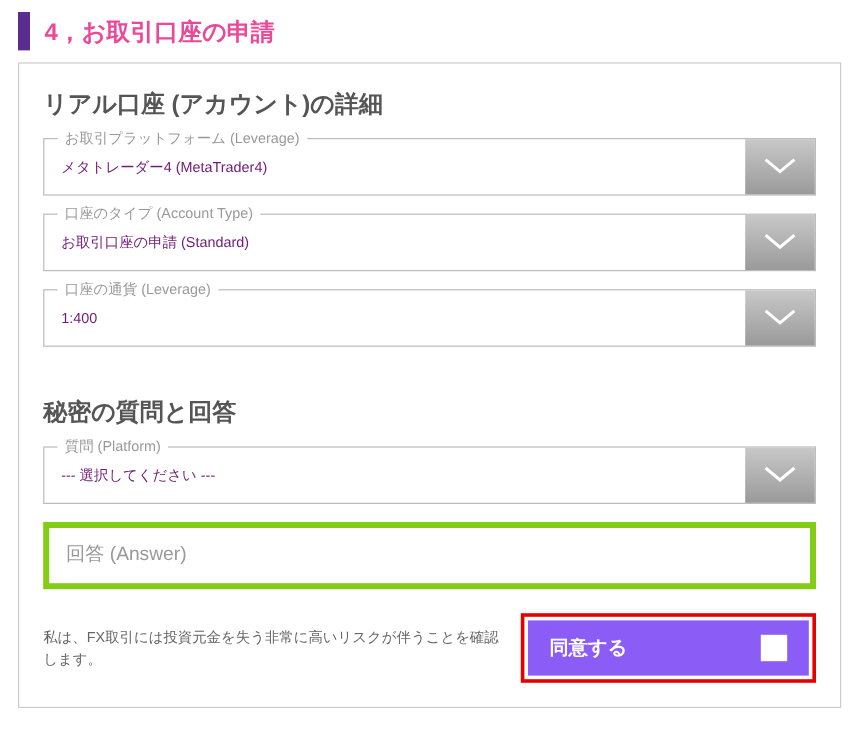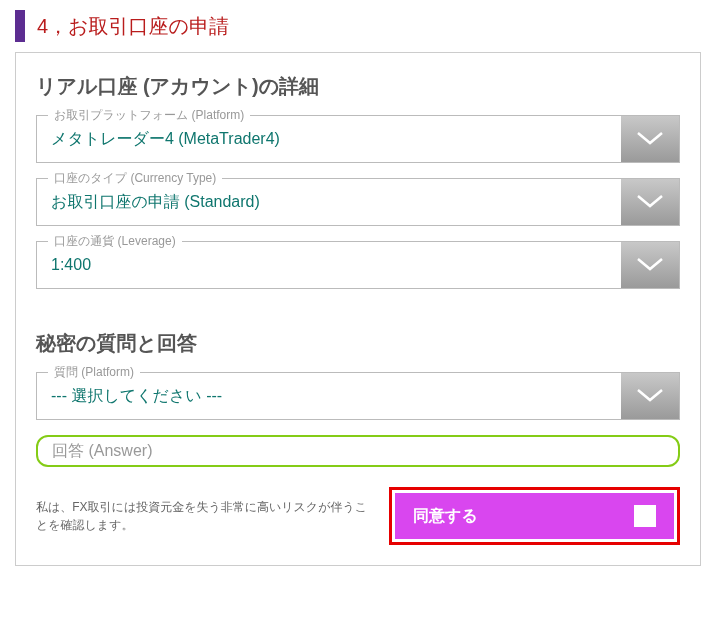--- a/index.html
+++ b/index.html
@@ -1,63 +1,63 @@
 <!DOCTYPE html>
 <html><head>
   <meta charset="utf-8">
   <style>
     * { margin: 0; padding: 0; box-sizing: border-box; }
     body { font-family: "Hiragino Sans", "Meiryo", sans-serif; background: #fff; width: 716px; }
     .section-header { display: flex; align-items: center; padding: 10px 15px; }
     .accent-bar { width: 10px; height: 32px; background: #5c2d91; margin-right: 12px; }
-    .section-title { font-size: 20px; font-weight: normal; color: #b91c1c; }
+    .section-title { font-size: 20px; font-weight: bold; color: #ec4899; }
     .form-container { border: 1px solid #ccc; margin: 0 15px 15px 15px; padding: 20px 20px 20px 20px; }
     .subsection-title { font-size: 20px; color: #555; font-weight: bold; margin-bottom: 15px; }
     .field-group { position: relative; margin-bottom: 15px; }
     .field-legend { position: absolute; top: -8px; left: 12px; background: #fff; padding: 0 6px; font-size: 12px; color: #999; z-index: 2; }
     .select-box { display: flex; align-items: stretch; border: 1px solid #bbb; height: 48px; }
-    .select-value { flex: 1; padding: 0 14px; display: flex; align-items: center; font-size: 16px; color: #0f766e; text-align: right; }
+    .select-value { flex: 1; padding: 0 14px; display: flex; align-items: center; font-size: 12px; color: #701a75; text-align: right; }
     .select-arrow { width: 58px; background: linear-gradient(#c8c8c8, #9a9a9a); display: flex; align-items: center; justify-content: center; }
     .select-arrow svg { width: 28px; height: 16px; }
-    .text-input-box { border: 2px solid #84cc16; height: 32px; border-radius: 12px; }
+    .text-input-box { border: 5px solid #84cc16; height: 56px; border-radius: 0; }
     .text-input { width: 100%; height: 100%; border: none; padding: 0 14px; font-size: 16px; color: #333; outline: none; background: transparent; }
     .text-input::placeholder { color: #999; }
     .second-subsection { margin-top: 41px; }
     .agree-row { display: flex; align-items: center; justify-content: center; margin-top: 20px; gap: 15px; }
     .risk-text { font-size: 12px; color: #666; line-height: 1.5; flex: 1; }
     .agree-button-wrap { border: 3px solid #e60000; padding: 3px; }
-    .agree-button { background: #d946ef; display: flex; align-items: center; justify-content: space-between; padding: 12px 18px; width: 279px; cursor: pointer; }
+    .agree-button { background: #8b5cf6; display: flex; align-items: center; justify-content: space-between; padding: 12px 18px; width: 234px; cursor: pointer; }
     .agree-label { color: #fff; font-size: 16px; font-weight: bold; }
     .agree-check { width: 22px; height: 22px; background: #fff; }
   </style>
 </head>
 <body>
 
 <div class="section-header">
   <div class="accent-bar"></div>
   <div class="section-title">4，お取引口座の申請</div>
 </div>
 
 <div class="form-container">
   <div class="subsection-title">リアル口座 (アカウント)の詳細</div>
 
   <div class="field-group">
-    <div class="field-legend">お取引プラットフォーム (Platform)</div>
+    <div class="field-legend">お取引プラットフォーム (Leverage)</div>
     <div class="select-box">
       <div class="select-value">メタトレーダー4 (MetaTrader4)</div>
       <div class="select-arrow">
         <svg viewBox="0 0 28 16">
             <path d="M2 2 L14 12 L26 2" stroke="#fff" stroke-width="2.5" fill="none"></path>
           </svg>
       </div>
     </div>
   </div>
 
   <div class="field-group">
-    <div class="field-legend">口座のタイプ (Currency Type)</div>
+    <div class="field-legend">口座のタイプ (Account Type)</div>
     <div class="select-box">
       <div class="select-value">お取引口座の申請 (Standard)</div>
       <div class="select-arrow">
         <svg viewBox="0 0 28 16">
             <path d="M2 2 L14 12 L26 2" stroke="#fff" stroke-width="2.5" fill="none"></path>
           </svg>
       </div>
     </div>
   </div>
 

